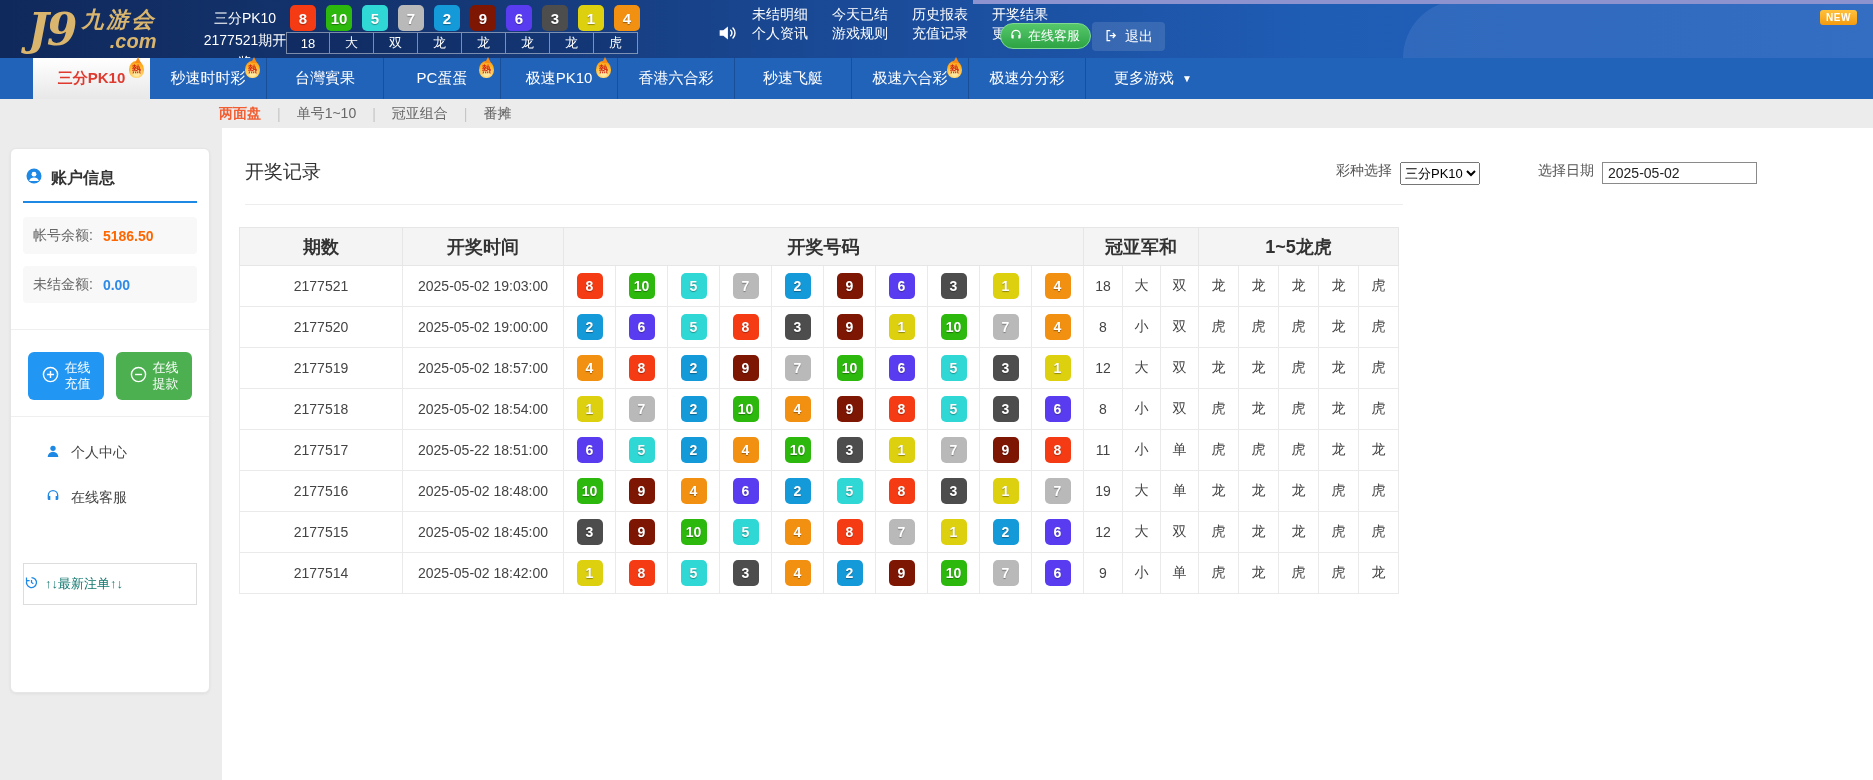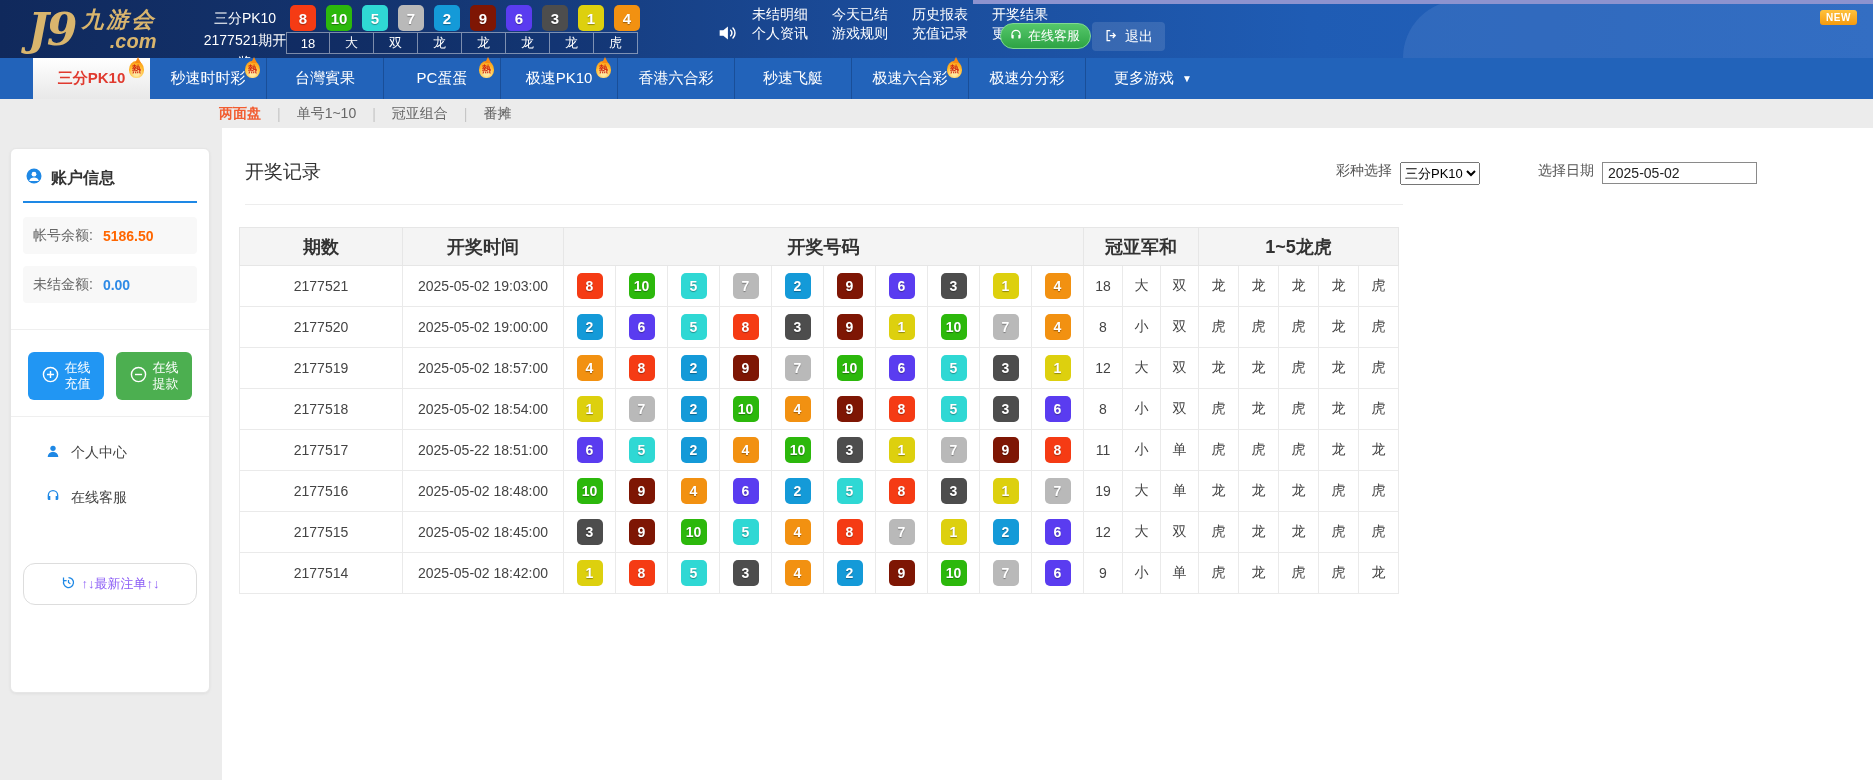--- a/index.html
+++ b/index.html
@@ -70,21 +70,21 @@
   .acct-row .val { font-weight:bold; }
   .card-div { border-top:1px solid #efefef; margin:26px -12px 0; }
   .card-div2 { border-top:1px solid #efefef; margin:16px -12px 0; }
   .btn-row { display:flex; gap:12px; justify-content:center; margin-top:22px; }
   .big-btn { width:76px; height:48px; border:none; border-radius:6px; color:#fff; font-size:13px; line-height:16px;
     display:flex; align-items:center; justify-content:center; gap:6px; cursor:pointer; font-family:inherit; }
   .big-btn .txt { text-align:left; }
   .btn-blue { background:#2196f3; }
   .btn-green { background:#4caf50; }
   .side-link { display:flex; align-items:center; gap:10px; font-size:14px; color:#444; margin:26px 0 0 22px; cursor:pointer; }
-  .latest-box { margin-top:56px; border:1px solid #ddd; border-radius:12px; height:42px; display:flex; align-items:center; justify-content:center; gap:6px; font-size:13px; color:#8b5cf6; cursor:pointer; }
+  .latest-box { margin-top:56px; border:1px solid #ddd; border-radius:0; height:42px; display:flex; align-items:center; gap:6px; font-size:13px; color:#0f766e; cursor:pointer; }
 
   
   .main { position:absolute; left:222px; top:128px; width:1785px; height:652px; background:#fff; }
   .main-title { position:absolute; left:23px; top:31px; font-size:19px; color:#333; }
   .controls { position:absolute; right:250px; top:34px; display:flex; font-size:14px; color:#555; }
   .controls select { margin-left:8px; height:23px; font-size:13px; font-family:inherit; }
   .controls .date-lbl { margin-left:58px; }
   .controls input { margin-left:8px; width:155px; height:22px; border:1px solid #8a8a8a; font-size:14px; padding:0 5px; font-family:inherit; color:#222; }
   .title-div { position:absolute; left:23px; top:76px; width:1158px; border-top:1px solid #ededed; }
 

